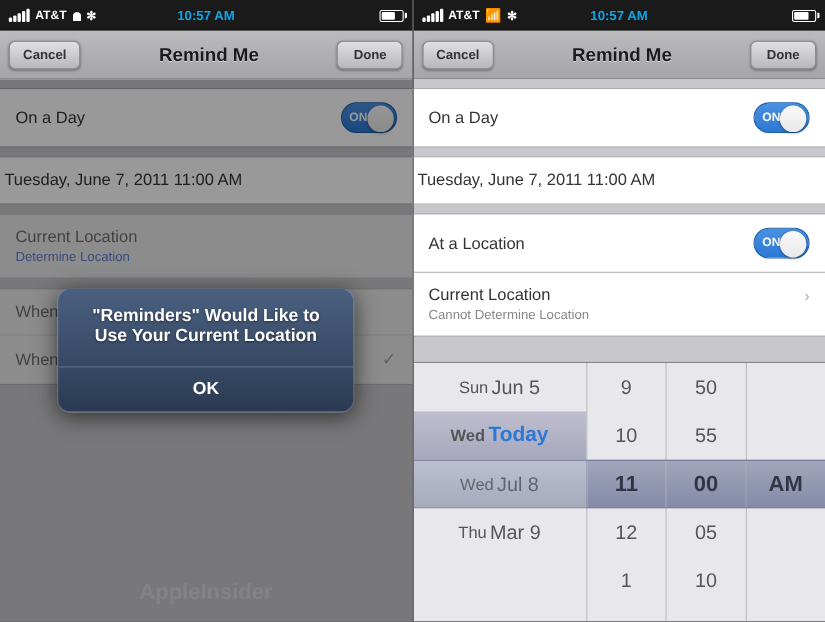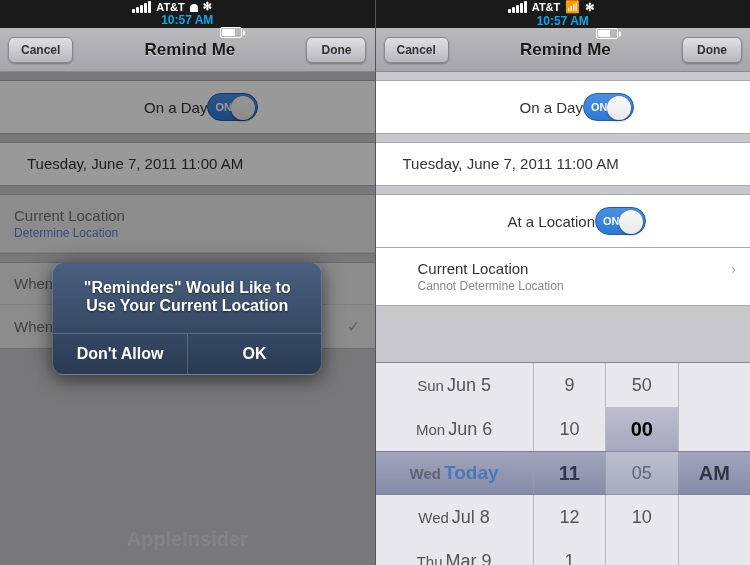--- a/index.html
+++ b/index.html
@@ -42,21 +42,20 @@
 
     
     .status-bar {
       background: #1a1a1a;
       height: 28px;
       display: flex;
       align-items: center;
       justify-content: space-between;
       padding: 0 8px;
       flex-shrink: 0;
-      flex-direction: column;
     }
 
     .status-left {
       display: flex;
       align-items: center;
       gap: 5px;
       color: white;
       font-size: 11px;
       font-weight: 600;
       width: 110px;
@@ -158,23 +157,22 @@
       border-bottom: 1px solid #aaa;
       margin-top: 8px;
     }
 
     .table-row {
       background: white;
       border-bottom: 1px solid #ddd;
       padding: 12px 14px;
       display: flex;
       align-items: center;
-      justify-content: center;
+      justify-content: space-between;
       min-height: 44px;
-      margin-left: 28px;
     }
 
     .table-row:last-child {
       border-bottom: none;
     }
 
     .row-label {
       color: #333;
       font-size: 15px;
     }
@@ -214,21 +212,21 @@
       transform: translateY(-50%);
       color: white;
       font-size: 11px;
       font-weight: 700;
     }
 
     .date-row {
       background: white;
       border-top: 1px solid #aaa;
       border-bottom: 1px solid #aaa;
-      padding: 12px 27px;
+      padding: 12px 4px;
       margin-top: 8px;
     }
 
     .date-text {
       color: #333;
       font-size: 15px;
     }
 
     
     .alert-overlay {
@@ -364,21 +362,21 @@
     }
 
     
     .picker-container {
       position: absolute;
       bottom: 0;
       left: 0;
       right: 0;
       background: #d0d0d4;
       border-top: 1px solid #888;
-      height: 203px;
+      height: 236px;
       overflow: hidden;
     }
 
     .picker-columns {
       display: flex;
       height: 100%;
       background: #e8e8ec;
     }
 
     .picker-col {
@@ -530,21 +528,20 @@
             </div>
           </div>
         </div>
 
         <div class="alert-overlay">
           <div class="alert-box">
             <div class="alert-content">
               <div class="alert-title">"Reminders" Would Like to Use Your Current Location</div>
             </div>
             <div class="alert-buttons">
-              <div class="alert-btn dont-allow">Don't Allow</div>
               <div class="alert-btn ok">OK</div>
             </div>
           </div>
         </div>
 
         <div class="watermark">AppleInsider</div>
       </div>
     </div>
   </div>
 
@@ -619,24 +616,20 @@
         </div>
 
         <div class="picker-container">
           <div class="picker-columns">
 
             <div class="picker-col" style="flex:2.2;">
               <div class="picker-item">
                 <span class="day-label">Sun</span>
                 <span class="month-day">Jun 5</span>
               </div>
-              <div class="picker-item">
-                <span class="day-label">Mon</span>
-                <span class="month-day">Jun 6</span>
-              </div>
               <div class="picker-item selected">
                 <span class="day-label">Wed</span>
                 <span style="font-weight:700;color:#2c78d4;font-size:19px;">Today</span>
               </div>
               <div class="picker-item">
                 <span class="day-label">Wed</span>
                 <span class="month-day">Jul 8</span>
               </div>
               <div class="picker-item">
                 <span class="day-label">Thu</span>
@@ -647,20 +640,21 @@
             <div class="picker-col" style="flex:1;">
               <div class="picker-item">9</div>
               <div class="picker-item">10</div>
               <div class="picker-item selected">11</div>
               <div class="picker-item">12</div>
               <div class="picker-item">1</div>
             </div>
 
             <div class="picker-col" style="flex:1;">
               <div class="picker-item">50</div>
+              <div class="picker-item">55</div>
               <div class="picker-item selected">00</div>
               <div class="picker-item">05</div>
               <div class="picker-item">10</div>
             </div>
 
             <div class="picker-col" style="flex:1;border-right:none;">
               <div class="picker-item"></div>
               <div class="picker-item"></div>
               <div class="picker-item selected">AM</div>
               <div class="picker-item"></div>

